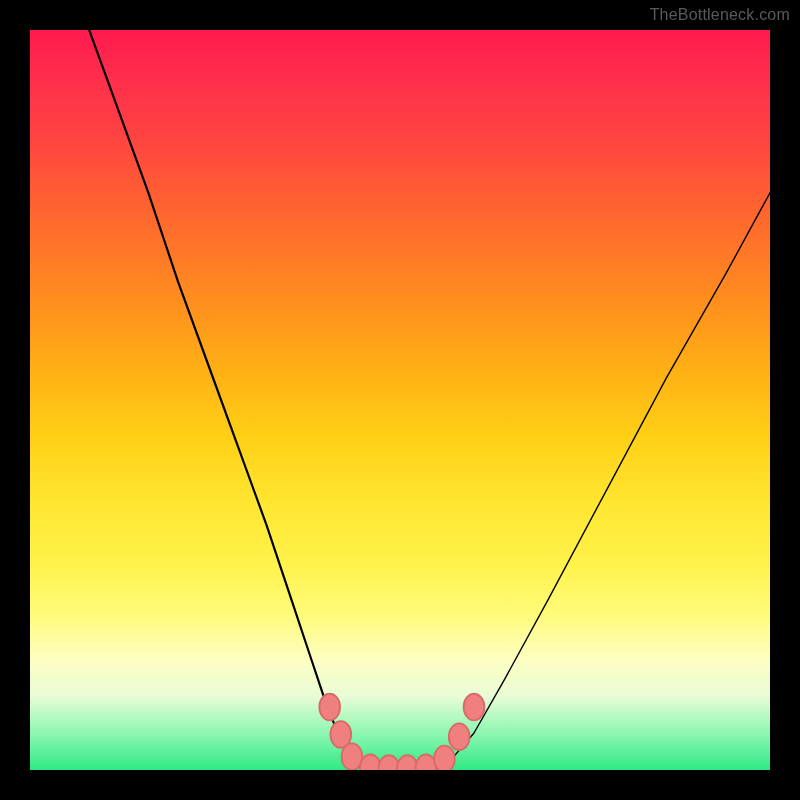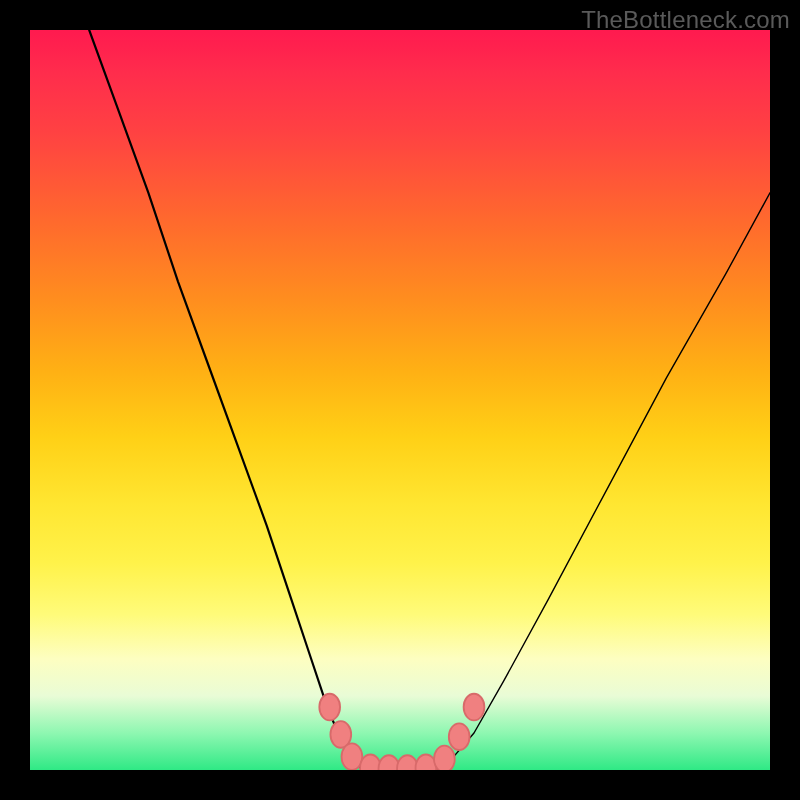--- a/index.html
+++ b/index.html
@@ -49,21 +49,21 @@
     position: absolute;
     inset: 0;
     width: 100%;
     height: 100%;
   }
   .watermark {
     position: absolute;
     top: 6px;
     right: 10px;
     color: #5a5a5a;
-    font-size: 24px;
+    font-size: 16px;
     letter-spacing: 0.2px;
     font-weight: 400;
   }
 </style>
 </head>
 <body>
 
 <div class="stage">
   <div class="watermark">TheBottleneck.com</div>
 

